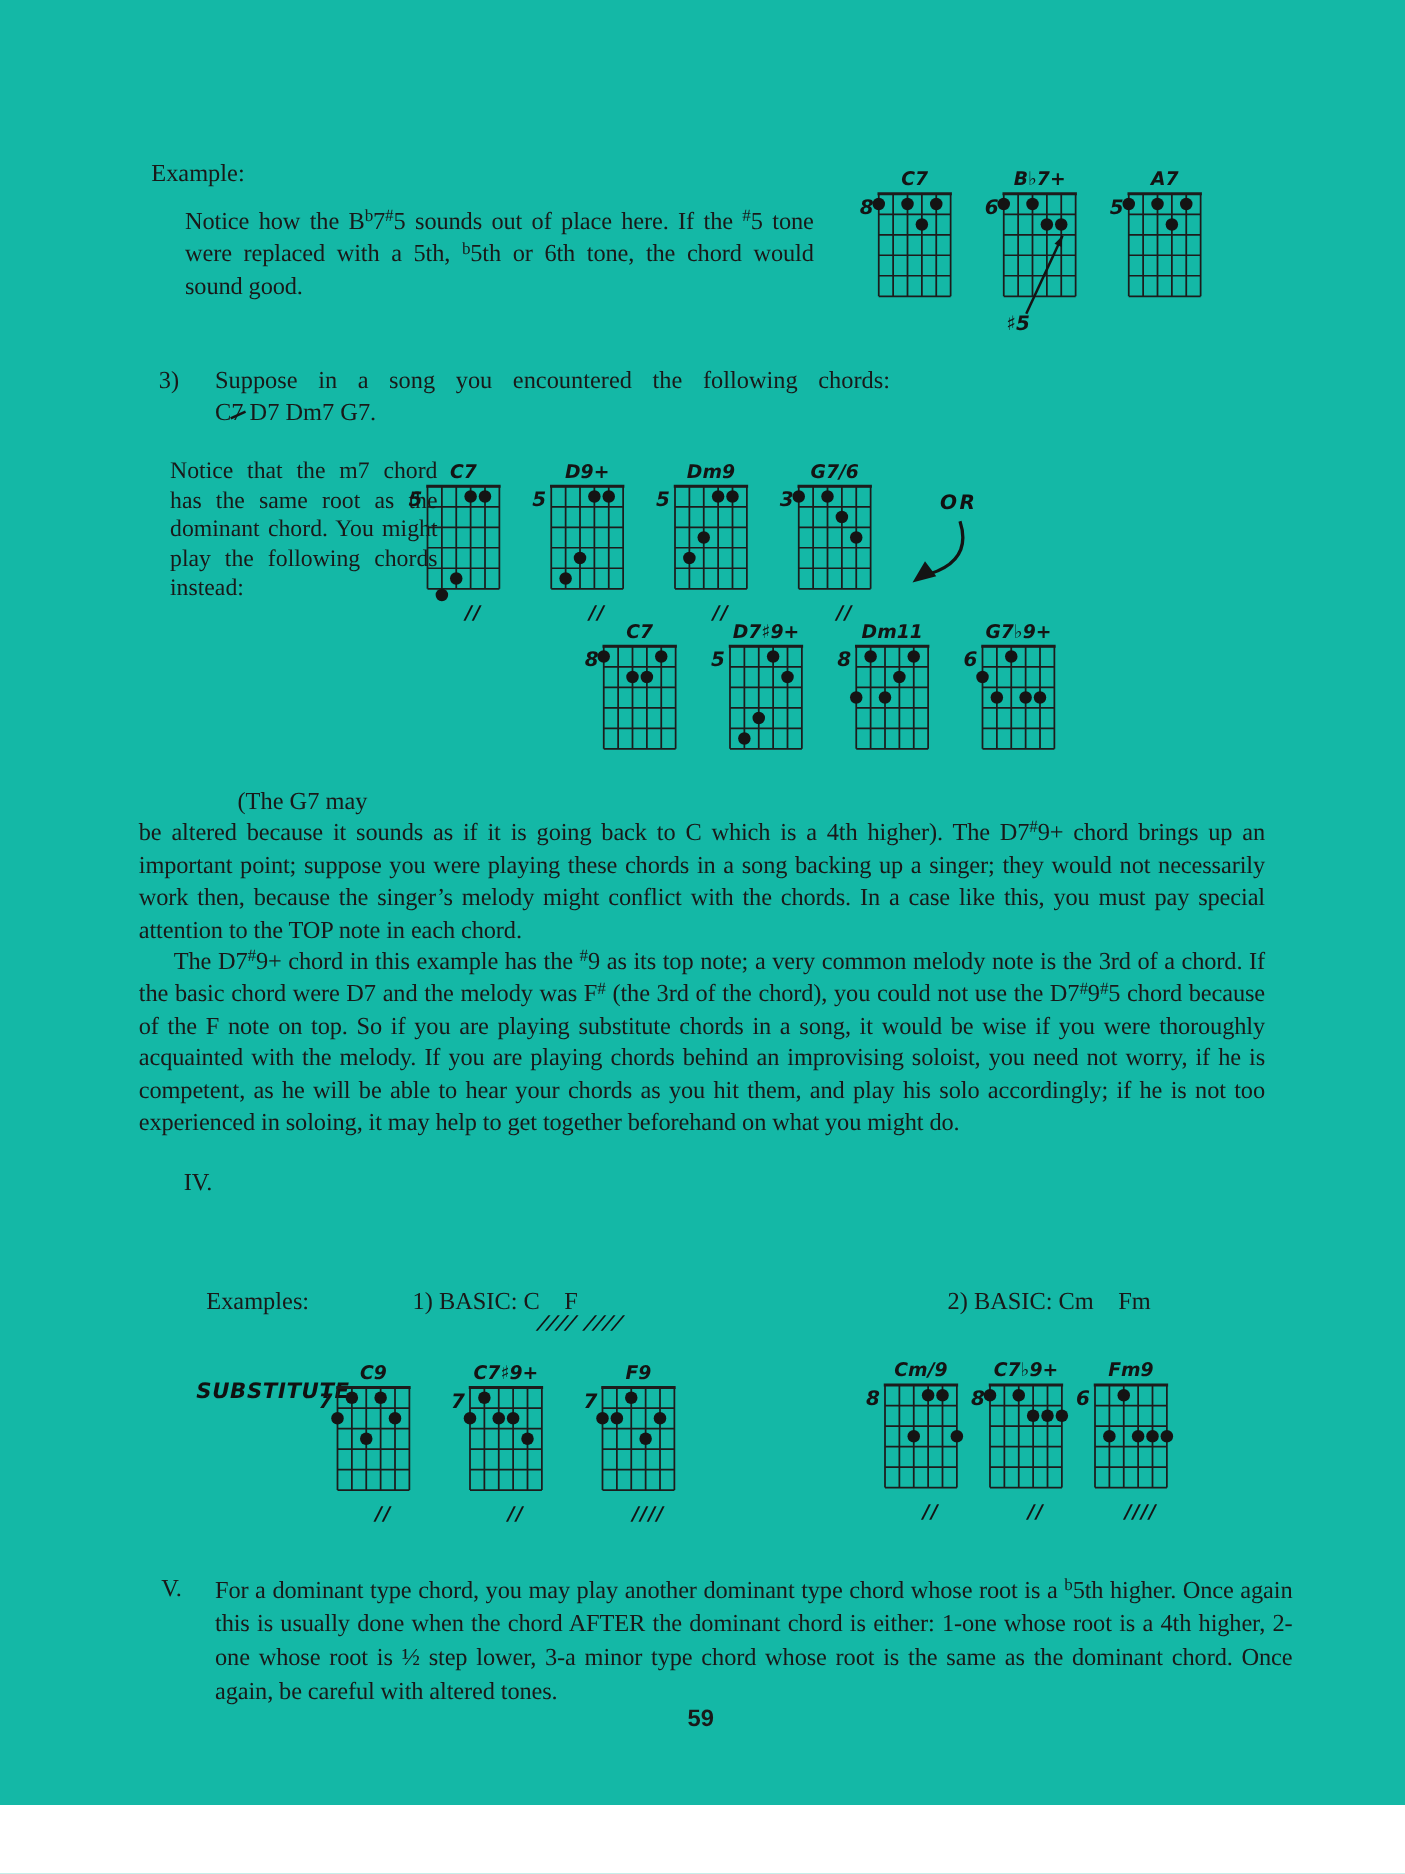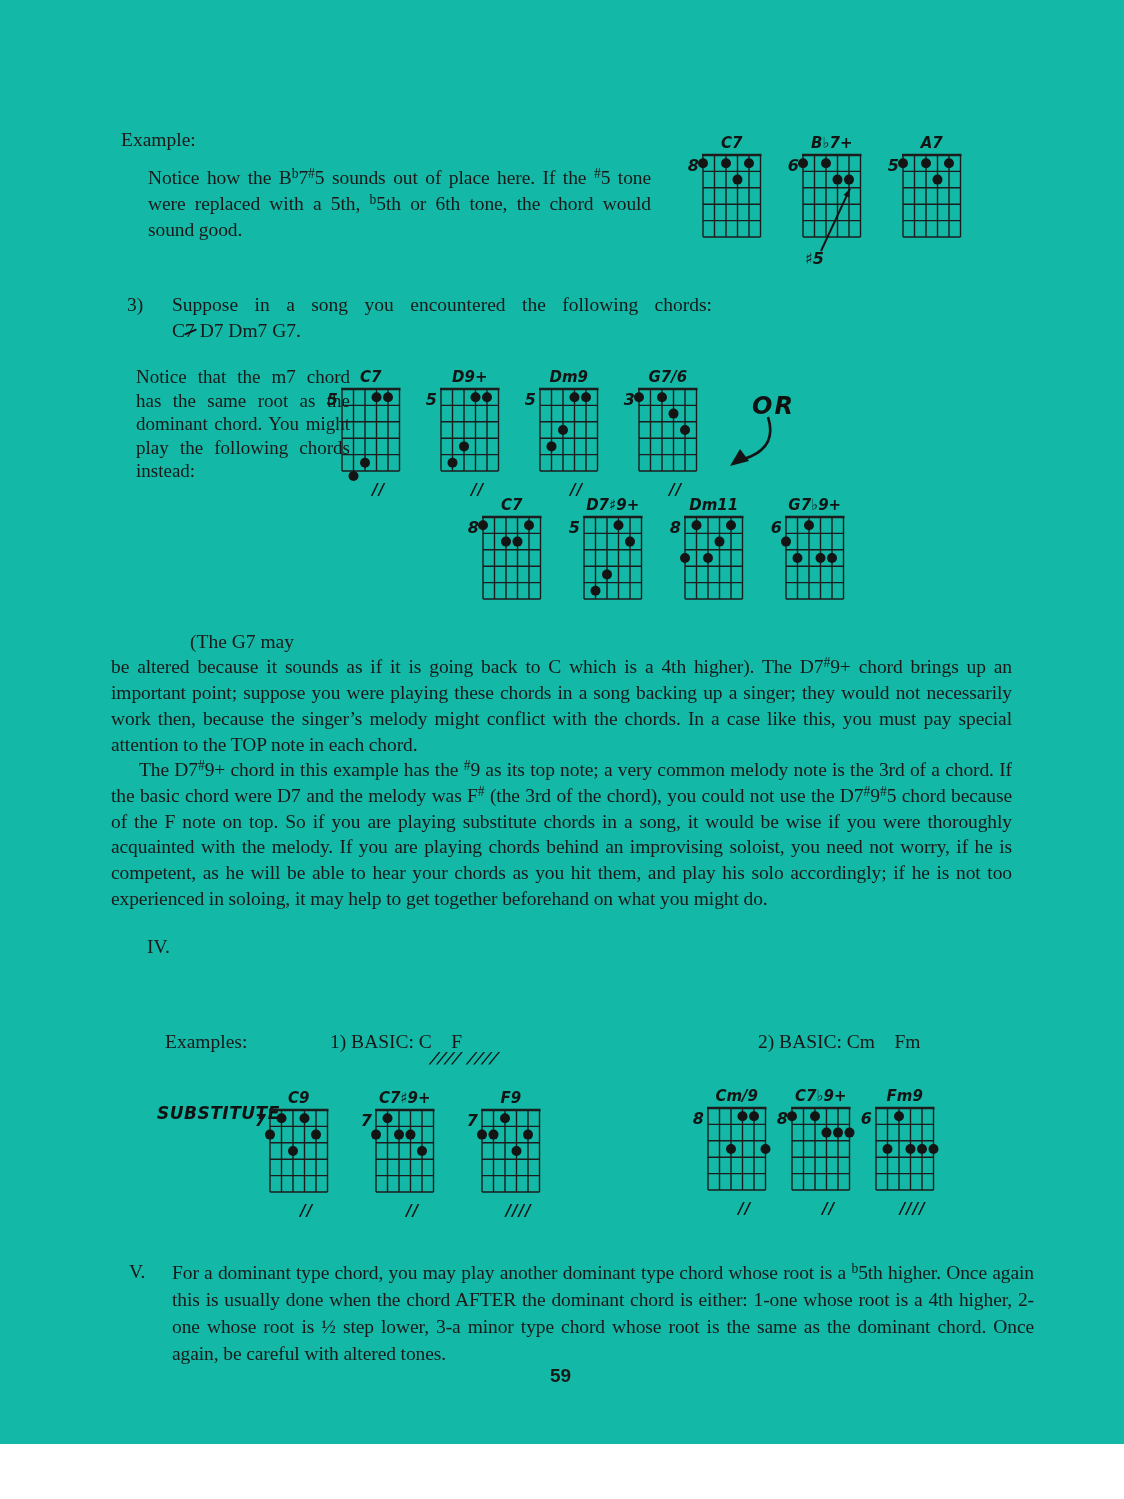--- a/index.html
+++ b/index.html
@@ -195,21 +195,21 @@
           <line x1="16" y1="102" x2="73.5" y2="102" class="gl"></line>
           <line x1="15" y1="20" x2="74.5" y2="20" class="gl2"></line>
           <circle cx="16" cy="28.2" r="5" class="dot"></circle>
           <circle cx="39" cy="28.2" r="5" class="dot"></circle>
           <circle cx="50.5" cy="44.599999999999994" r="5" class="dot"></circle>
           <circle cx="62" cy="61" r="5" class="dot"></circle>
           <text x="52.75" y="126" text-anchor="middle" class="cslash">//</text>
         </svg></div>
     </div>
 
-  <div class="abs hand" style="left:752px;top:392px;font-size:24px;letter-spacing:2px;">OR</div>
+  <div class="abs hand" style="left:752px;top:392px;font-size:16px;letter-spacing:2px;">OR</div>
   <svg class="abs" style="left:724px;top:414px;" width="54" height="56">
     <path d="M44,3 Q54,34 20,45" fill="none" stroke="#141414" stroke-width="2.6"></path>
     <polygon points="6,52 25,47 16,35" fill="#141414"></polygon>
   </svg>
 
   <div class="chord-row" style="left:467px;top:497px;gap:21px;">
       <div class="chord"><svg width="80" height="132">
           <text x="44.75" y="13" text-anchor="middle" class="clabel">C7</text>
           <text x="12" y="36" text-anchor="end" class="cfret">8</text>
           <line x1="16" y1="20" x2="16" y2="102" class="gl"></line>

